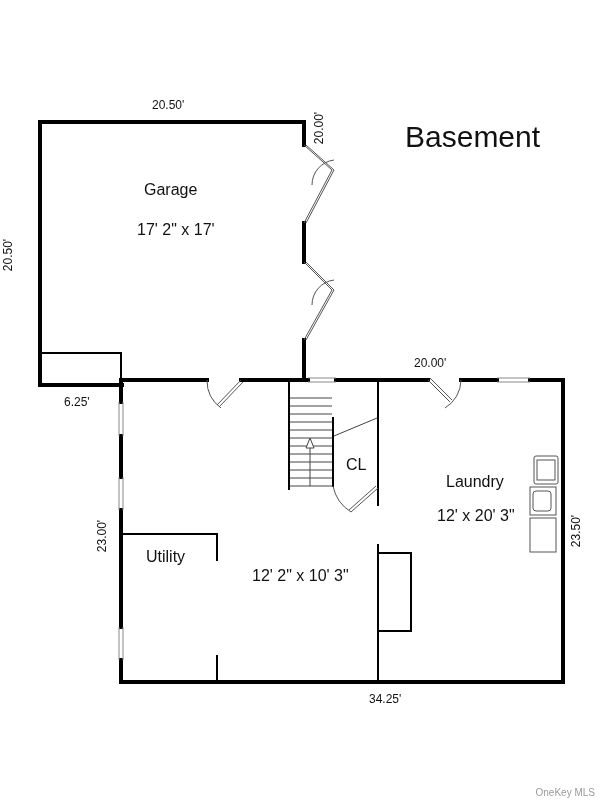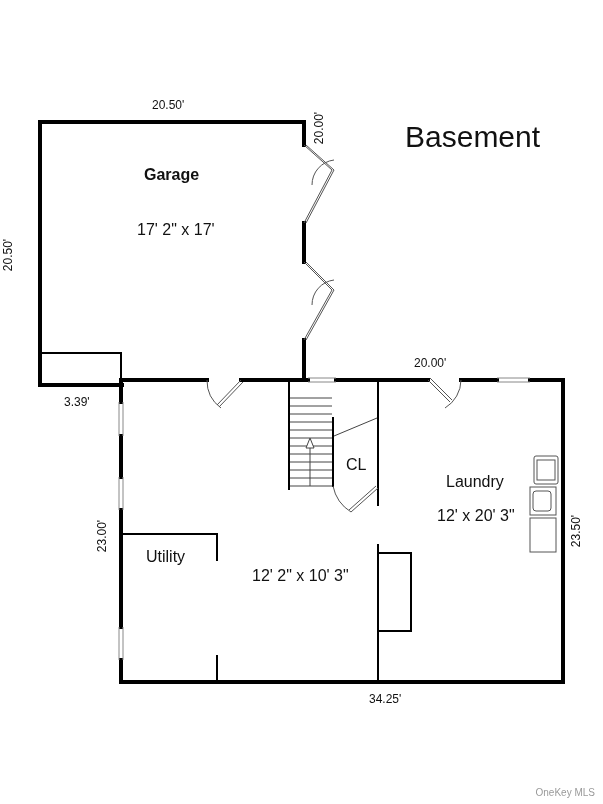--- a/index.html
+++ b/index.html
@@ -80,34 +80,34 @@
     <rect x="534" y="456" width="24" height="28" rx="2"></rect>
     <rect x="537" y="460" width="18" height="20"></rect>
     <rect x="530" y="487" width="26" height="28"></rect>
     <rect x="533" y="491" width="18" height="20" rx="3"></rect>
     <rect x="530" y="518" width="26" height="34"></rect>
   </g>
 </svg>
 
 <div class="lbl title">Basement</div>
 
-<div class="lbl room" style="left:144px;top:166px;font-weight:bold;">Garage</div>
+<div class="lbl room" style="left:144px;top:181px;">Garage</div>
 <div class="lbl room" style="left:137px;top:221px;">17' 2" x 17'</div>
 
 <div class="lbl room" style="left:346px;top:456px;">CL</div>
 
 <div class="lbl room" style="left:446px;top:473px;">Laundry</div>
 <div class="lbl room" style="left:437px;top:507px;">12' x 20' 3"</div>
 
 <div class="lbl room" style="left:146px;top:548px;">Utility</div>
 
 <div class="lbl room" style="left:252px;top:567px;">12' 2" x 10' 3"</div>
 
 <div class="lbl dim" style="left:152px;top:98px;">20.50'</div>
 <div class="lbl dim rot" style="left:303px;top:121px;">20.00'</div>
 <div class="lbl dim rot" style="left:-8px;top:248px;">20.50'</div>
-<div class="lbl dim" style="left:64px;top:395px;">3.39'</div>
+<div class="lbl dim" style="left:64px;top:395px;">6.25'</div>
 <div class="lbl dim" style="left:414px;top:356px;">20.00'</div>
 <div class="lbl dim rot" style="left:560px;top:524px;">23.50'</div>
 <div class="lbl dim rot" style="left:86px;top:529px;">23.00'</div>
 <div class="lbl dim" style="left:321px;top:692px;margin-left:48px;">34.25'</div>
 
 <div class="wm">OneKey MLS</div>
 
 </body></html>

